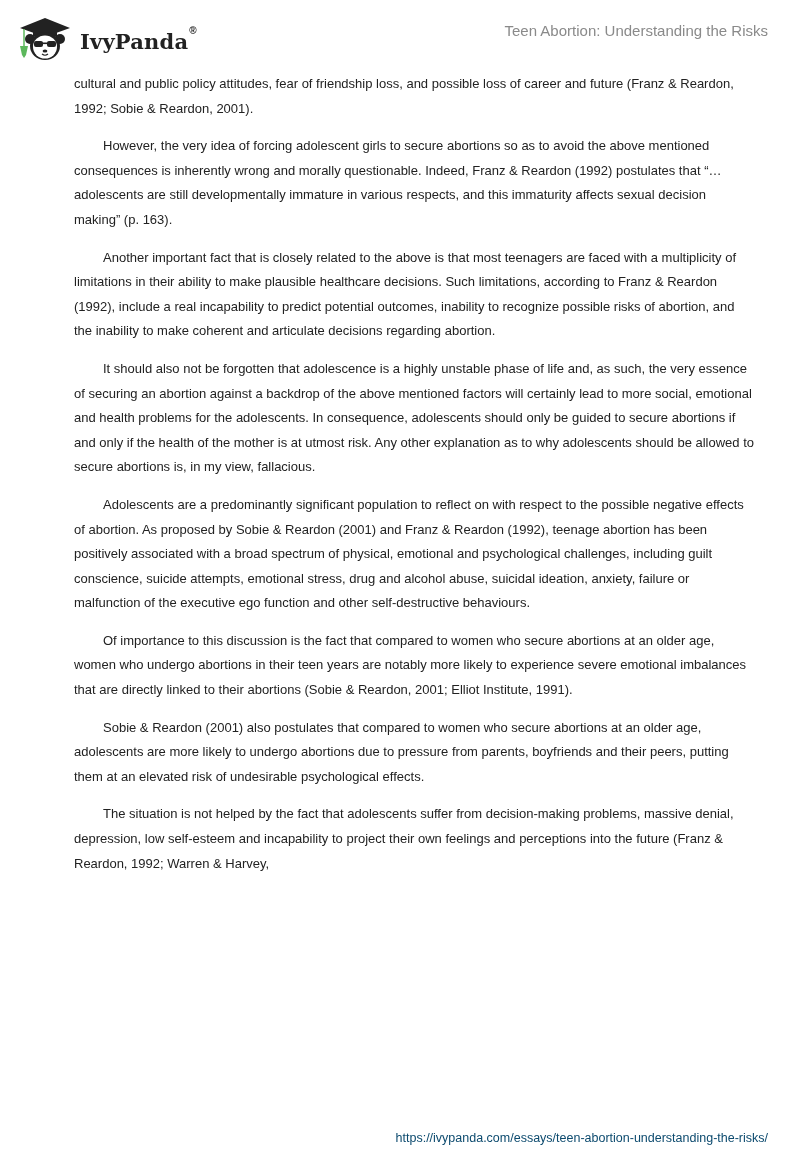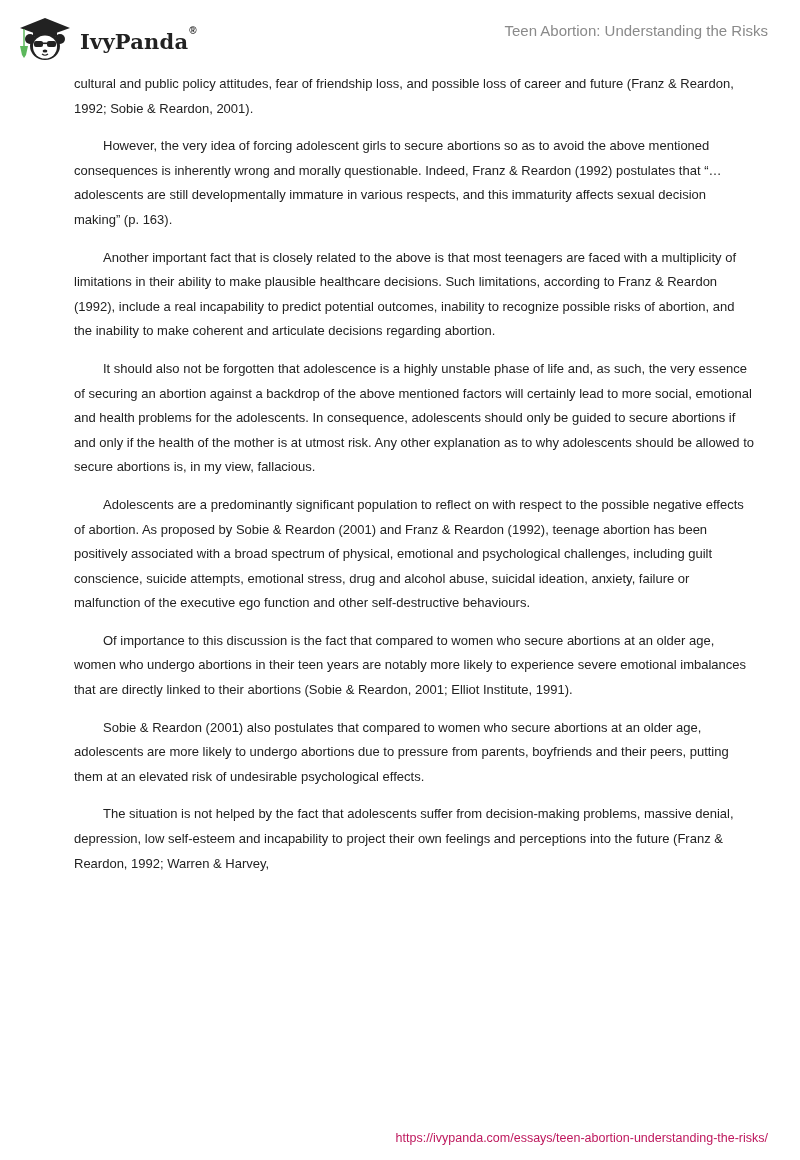--- a/index.html
+++ b/index.html
@@ -74,21 +74,21 @@
     white-space: normal;
   }
   .para.cont {
     text-indent: 0;
   }
   .footer-url {
     position: absolute;
     right: 32px;
     top: 1131px;
     font-size: 12.5px;
-    color: #be185d;
+    color: #0c4a6e;
   }
 </style>
 </head>
 <body>
 
 <div class="header">
   <a class="logo">
     <svg class="logo-mark" viewBox="0 0 62 48">
 
       <polygon points="6,13 31,3 56,13 31,22" fill="#222"></polygon>

